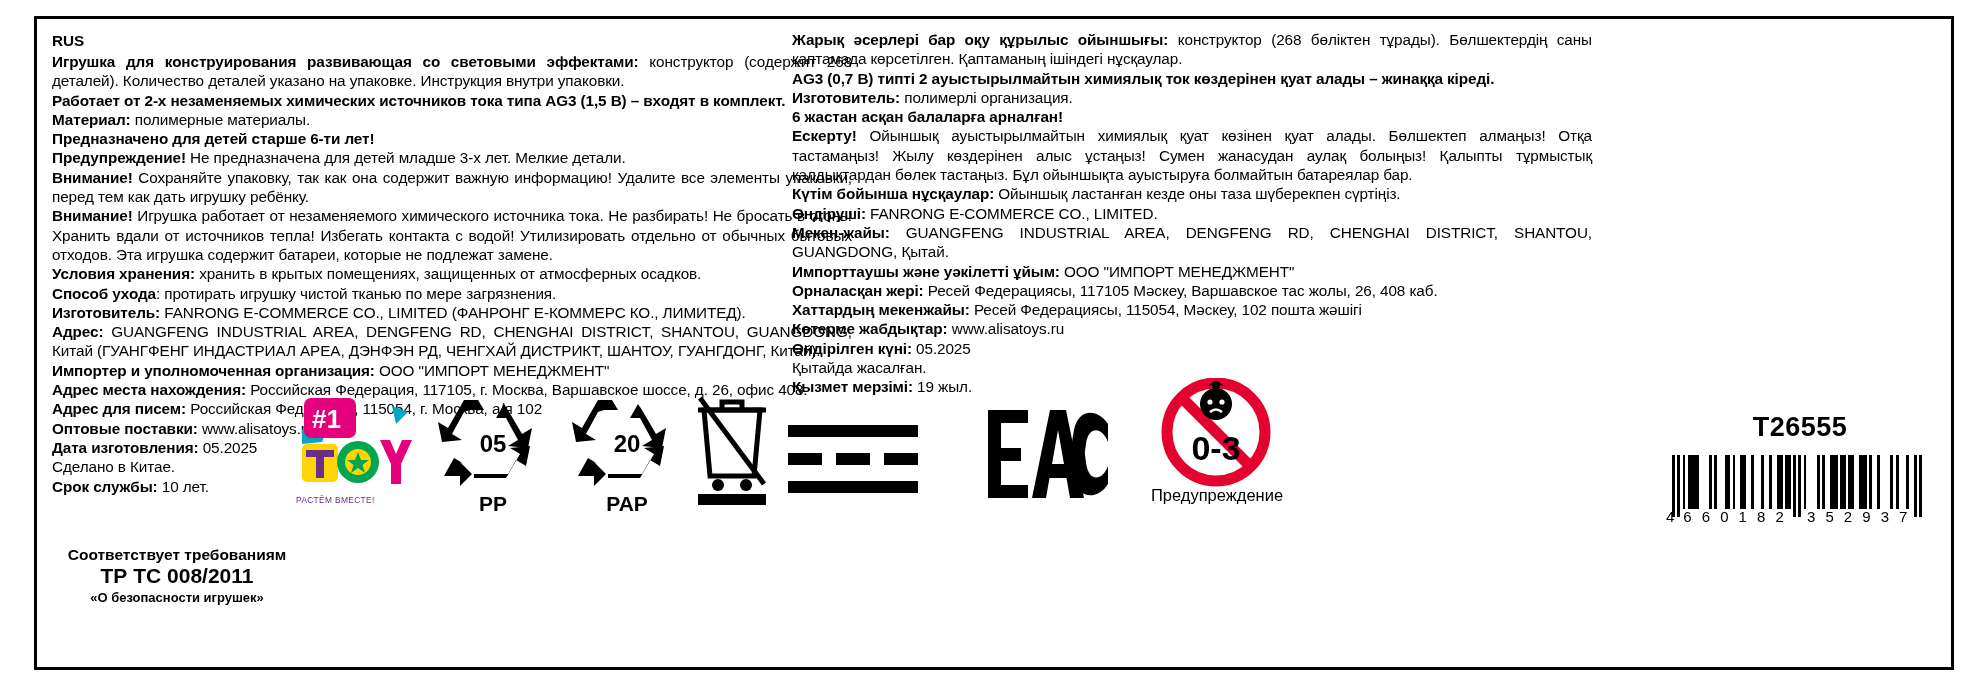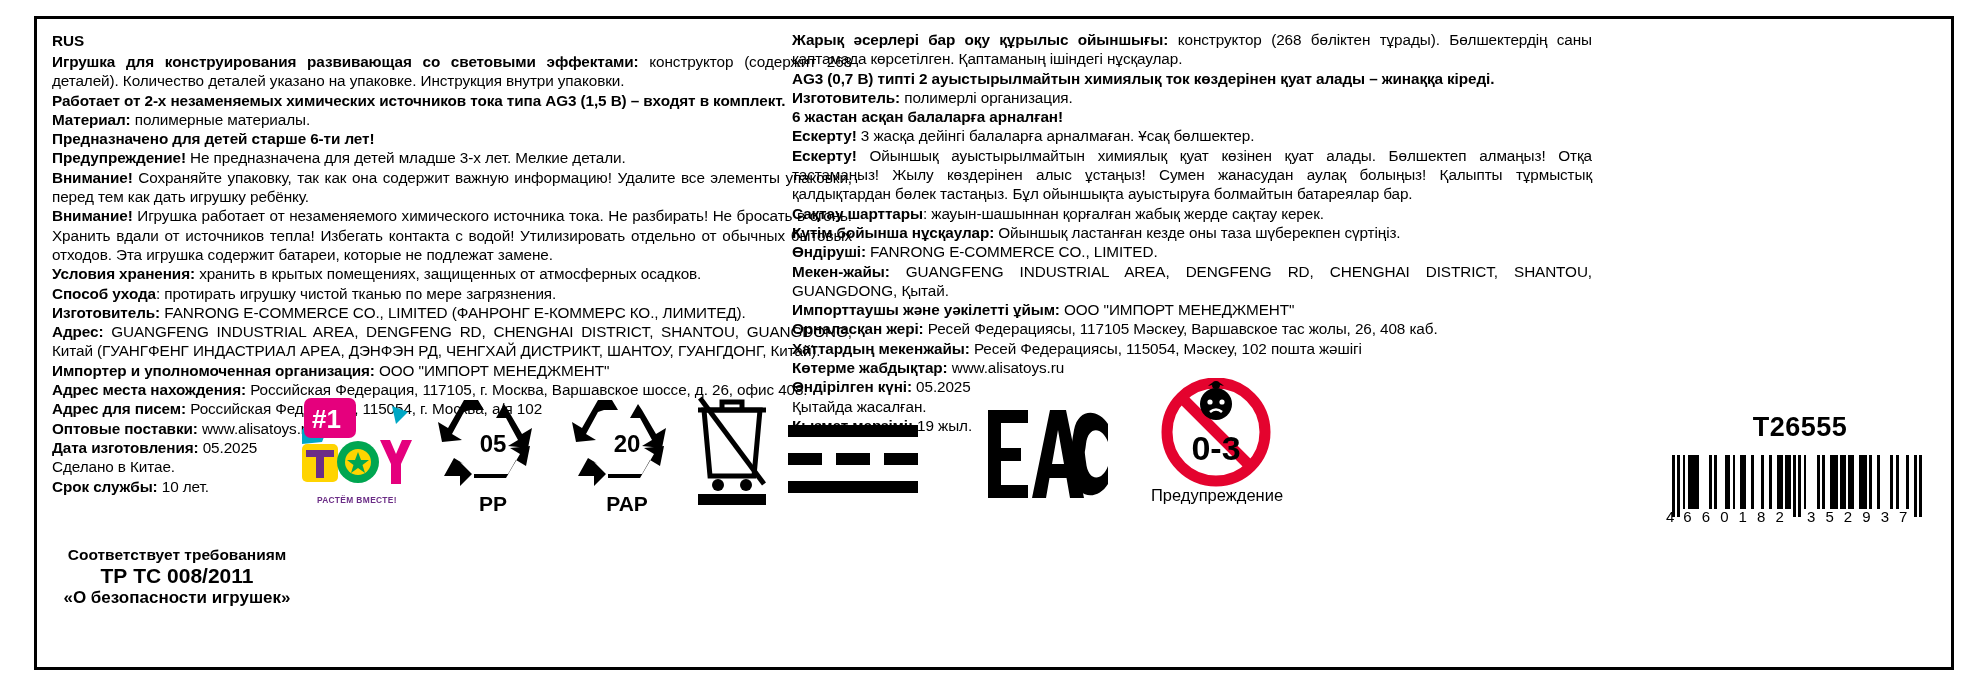--- a/index.html
+++ b/index.html
@@ -36,28 +36,28 @@
   .ln{margin:0;padding:0;}
   .ln b{font-weight:bold;}
   .just{text-align:justify;text-justify:inter-word;}
   
   #conformity{
     position:absolute;left:52px;top:545px;width:250px;
     text-align:center;font-weight:bold;color:#000;
   }
   #conformity .c1{font-size:15.5px;line-height:19px;}
   #conformity .c2{font-size:21px;line-height:24px;}
-  #conformity .c3{font-size:17px;line-height:19px;}
+  #conformity .c3{font-size:13px;line-height:19px;}
   
   .sym{position:absolute;}
   
   #toy-logo{left:296px;top:392px;width:122px;height:120px;}
   #toy-logo .tagline{
-    position:absolute;left:0;top:103px;width:122px;text-align:center;
-    font-size:8.4px;font-weight:bold;color:#6b2d86;letter-spacing:.4px;
+    position:absolute;left:0;top:103px;width:122px;text-align:left;
+    font-size:8.4px;font-weight:normal;color:#6b2d86;letter-spacing:.4px;
   }
   
   #rec-pp{left:434px;top:396px;width:118px;height:118px;}
   #rec-pap{left:568px;top:396px;width:118px;height:118px;}
   .rec-label{
     position:absolute;left:0;width:100%;text-align:center;
     font-weight:bold;font-size:21px;color:#000;top:96px;
   }
   
   #bin{left:684px;top:388px;width:96px;height:120px;}
@@ -118,23 +118,21 @@
         <div class="ln just"><b>Срок службы:</b><span> 10 лет.</span></div>
       </div>
   </div>
 
   <div class="col" id="col-kaz">
     <div id="kaz-lines">
         <div class="ln just"><b>Жарық әсерлері бар оқу құрылыс ойыншығы:</b><span> конструктор (268 бөліктен тұрады). Бөлшектердің саны қаптамада көрсетілген. Қаптаманың ішіндегі нұсқаулар.</span></div>
         <div class="ln just"><b>AG3 (0,7 В) типті 2 ауыстырылмайтын химиялық ток көздерінен қуат алады – жинаққа кіреді.</b></div>
         <div class="ln just"><b>Изготовитель:</b><span> полимерлі организация.</span></div>
         <div class="ln just"><b>6 жастан асқан балаларға арналған!</b></div>
-        <div class="ln just"><b>Ескерту!</b><span> 3 жасқа дейінгі балаларға арналмаған. Ұсақ бөлшектер.</span></div>
         <div class="ln just"><b>Ескерту!</b><span> Ойыншық ауыстырылмайтын химиялық қуат көзінен қуат алады. Бөлшектеп алмаңыз! Отқа тастамаңыз! Жылу көздерінен алыс ұстаңыз! Сумен жанасудан аулақ болыңыз! Қалыпты тұрмыстық қалдықтардан бөлек тастаңыз. Бұл ойыншықта ауыстыруға болмайтын батареялар бар.</span></div>
-        <div class="ln just"><b>Сақтау шарттары</b><span>: жауын-шашыннан қорғалған жабық жерде сақтау керек.</span></div>
         <div class="ln just"><b>Күтім бойынша нұсқаулар:</b><span> Ойыншық ластанған кезде оны таза шүберекпен сүртіңіз.</span></div>
         <div class="ln just"><b>Өндіруші:</b><span> FANRONG E-COMMERCE CO., LIMITED.</span></div>
         <div class="ln just"><b>Мекен-жайы:</b><span> GUANGFENG INDUSTRIAL AREA, DENGFENG RD, CHENGHAI DISTRICT, SHANTOU, GUANGDONG, Қытай.</span></div>
         <div class="ln just"><b>Импорттаушы және уәкілетті ұйым:</b><span> ООО "ИМПОРТ МЕНЕДЖМЕНТ"</span></div>
         <div class="ln just"><b>Орналасқан жері:</b><span> Ресей Федерациясы, 117105 Мәскеу, Варшавское тас жолы, 26, 408 каб.</span></div>
         <div class="ln just"><b>Хаттардың мекенжайы:</b><span> Ресей Федерациясы, 115054, Мәскеу, 102 пошта жәшігі</span></div>
         <div class="ln just"><b>Көтерме жабдықтар:</b><span> www.alisatoys.ru</span></div>
         <div class="ln just"><b>Өндірілген күні:</b><span> 05.2025</span></div>
         <div class="ln just"><span>Қытайда жасалған.</span></div>
         <div class="ln just"><b>Қызмет мерзімі:</b><span> 19 жыл.</span></div>

